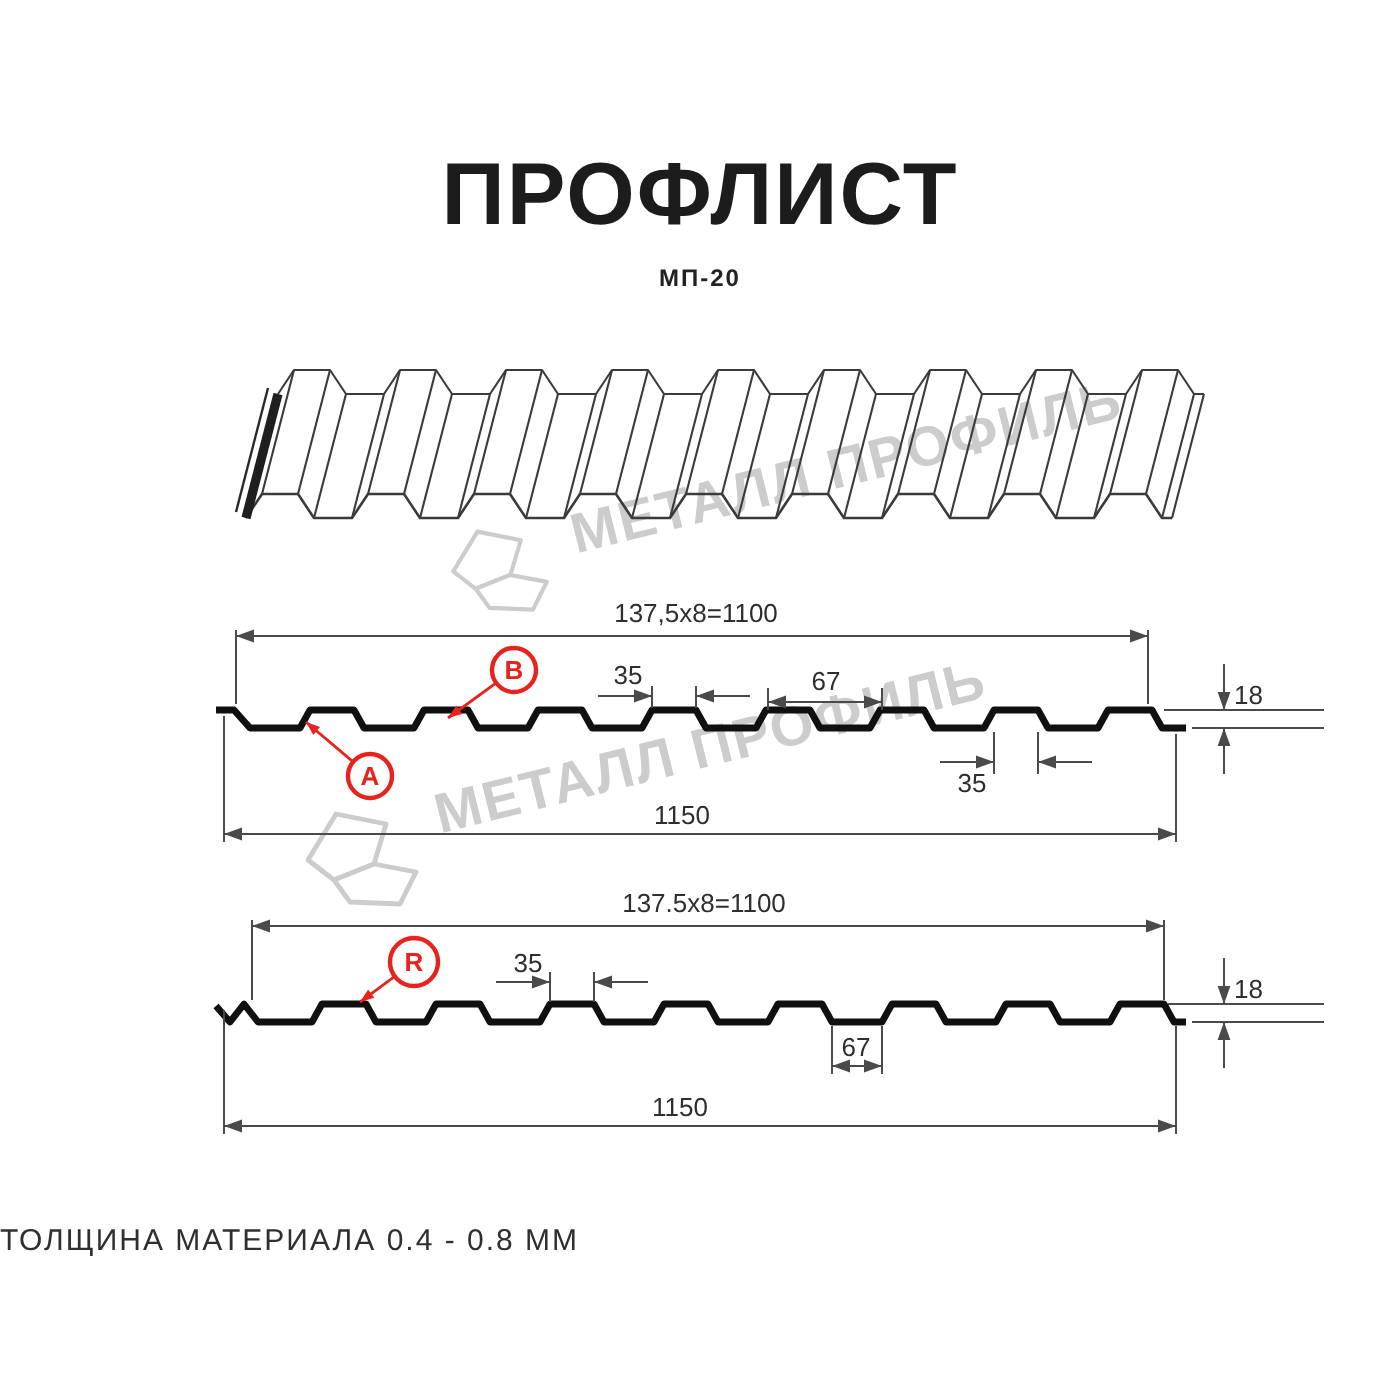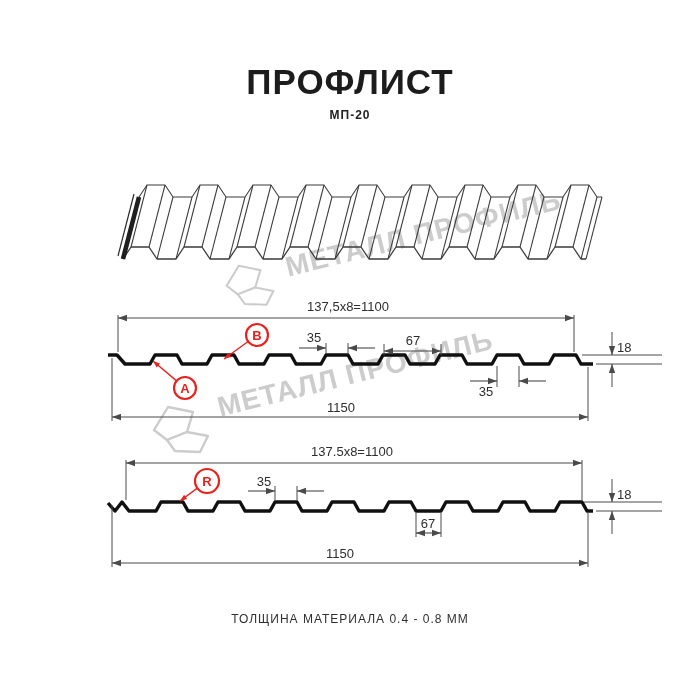--- a/index.html
+++ b/index.html
@@ -1,22 +1,22 @@
 <!DOCTYPE html>
 <html><head>
 <meta charset="utf-8">
 <style>
   html,body{margin:0;padding:0;background:#fff;}
   .page{position:relative;width:700px;height:700px;background:#ffffff;overflow:hidden;
         font-family:"Liberation Sans",sans-serif;}
   .header{position:absolute;top:64px;left:0;width:700px;text-align:center;z-index:3;}
-  .title{margin:0;font-size:35px;font-weight:800;letter-spacing:1px;color:#1c1c1c;line-height:1;}
+  .title{margin:12px;font-size:44px;font-weight:800;letter-spacing:1px;color:#1c1c1c;line-height:1;}
   .subtitle{margin-top:9px;font-size:12px;font-weight:700;letter-spacing:1px;color:#222;}
-  .footer{position:absolute;top:612px;left:0;width:700px;text-align:center;z-index:3;
-          font-size:12px;letter-spacing:1px;color:#2f2f2f;}
+  .footer{position:absolute;top:612px;left:0;width:700px;z-index:3;
+          font-size:15px;letter-spacing:1px;color:#2f2f2f;}
   .wm-text{position:absolute;font-weight:bold;font-size:28px;color:#cccccc;
            letter-spacing:1px;white-space:nowrap;z-index:0;}
   #wm1-text{left:286px;top:252px;transform:rotate(-14deg);transform-origin:left center;}
   #wm2-text{left:218px;top:392px;transform:rotate(-14deg);transform-origin:left center;}
   .wm-logo{position:absolute;z-index:0;}
   #wm1-logo{left:224px;top:261px;}
   #wm2-logo{left:150px;top:402px;}
   #drawing{position:absolute;left:0;top:0;z-index:1;}
   #drawing text{font-family:"Liberation Sans",sans-serif;}
 </style>

